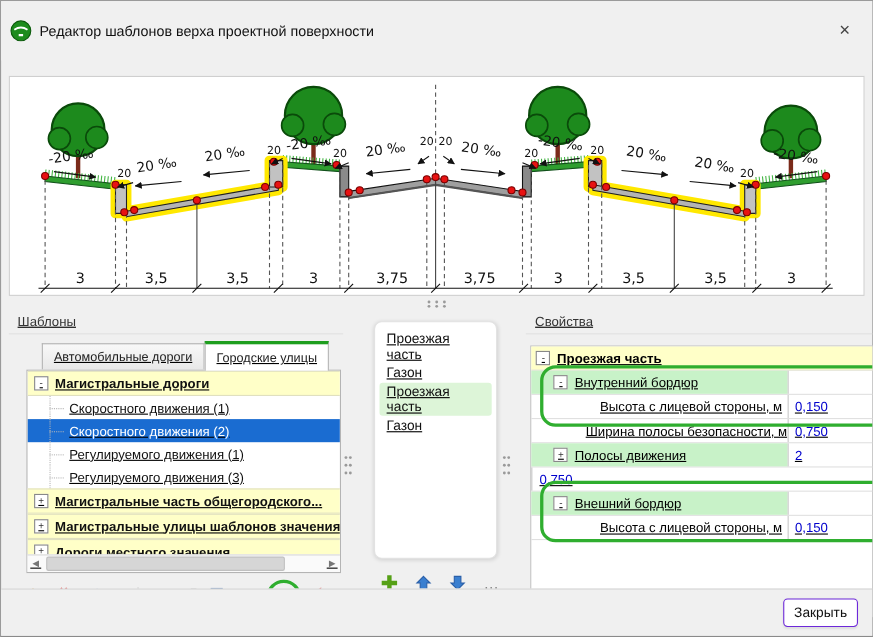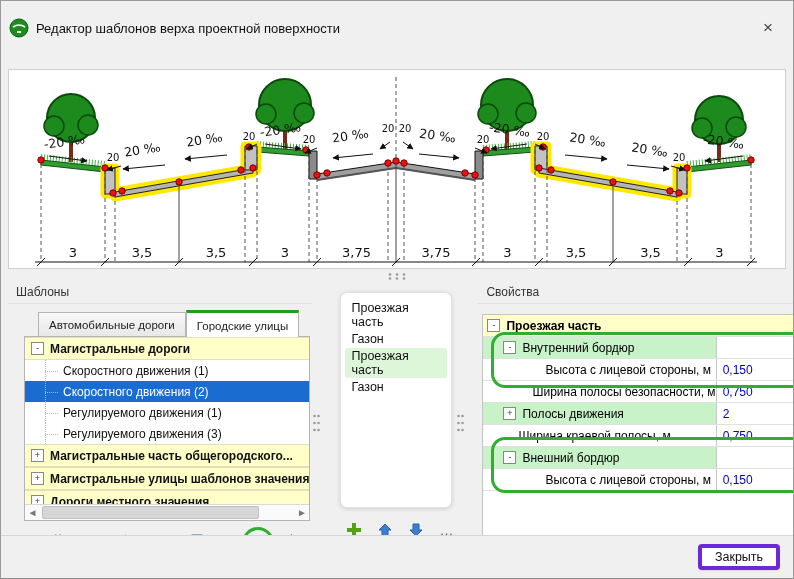--- a/index.html
+++ b/index.html
@@ -15,21 +15,21 @@
   .dimtxt{font-size:13px;fill:#111;text-anchor:middle;}
   .lbl{font-size:12.5px;fill:#111;text-anchor:middle;}
   .lblsmall{font-size:10px;fill:#111;text-anchor:middle;}
   .dash{stroke:#555;stroke-width:1;stroke-dasharray:4 3;fill:none;}
   .solidln{stroke:#444;stroke-width:1;fill:none;}
   .dot{fill:#e81212;stroke:#7a0000;stroke-width:1;}
   
   .hsplit{height:13px;display:flex;align-items:center;justify-content:center;}
   .vsplit{width:14px;display:flex;align-items:center;justify-content:center;}
   
-  .panels{display:flex;margin:0 7px;height:281px;}
+  .panels{display:flex;margin:0 7px;height:281px;text-decoration:underline;}
   .panel{display:flex;flex-direction:column;}
   .panel-header{font-size:12px;color:#333;padding:3px 8px 4px 8px;border-bottom:1px solid #e0e0e0;}
   
   .p-templates{width:326px;}
   .tabs{display:flex;margin:6px 0 0 30px;align-items:flex-end;}
   .tab{font-size:11.5px;padding:6px 10px 5px 10px;border:1px solid #b4b4b4;border-bottom:none;background:linear-gradient(#f8f8f8,#e8e8e8);color:#222;cursor:pointer;}
   .tab.active{background:#fff;border-top:3px solid #1e9e1e;padding-top:7px;position:relative;z-index:2;margin-bottom:-1px;}
   .treebox{margin:0 2px 0 16px;border:1px solid #b4b4b4;background:#fff;height:183px;position:relative;z-index:1;display:flex;flex-direction:column;}
   .treerows{flex:1;overflow:hidden;}
   .trow{height:21px;display:flex;align-items:center;font-size:12px;color:#111;white-space:nowrap;overflow:hidden;}
@@ -60,21 +60,21 @@
   .prow{height:21px;display:flex;align-items:center;border-bottom:1px solid #e0e0e0;}
   .pname{flex:1;display:flex;align-items:center;height:100%;overflow:hidden;white-space:nowrap;}
   .pval{width:94px;border-left:1px solid #c8c8c8;height:100%;display:flex;align-items:center;padding-left:6px;color:#0000cc;}
   .prow.root{background:#ffffc8;font-weight:bold;}
   .prow.root .pval{border-left:none;color:#0000cc;}
   .prow.group .pname{background:#c8f2c8;}
   .ptoggle{display:inline-flex;align-items:center;justify-content:center;width:11px;height:11px;border:1px solid #888;background:#fff;font-size:9px;color:#333;margin:0 6px 0 0;line-height:1;flex:0 0 auto;font-weight:normal;}
   .ann{position:absolute;left:8px;right:5px;border:3px solid #2fae2f;border-radius:14px;pointer-events:none;}
   
   .footer{position:absolute;left:0;right:0;bottom:0;height:42px;border-top:1px solid #d6d6d6;background:#f0f0f0;}
-  .closebutton{position:absolute;right:13px;bottom:8px;width:82px;height:26px;background:#fff;border:4px solid #6d28d9;border-radius:4px;font-size:12.5px;color:#111;font-family:"Liberation Sans",sans-serif;box-shadow:0 1px 2px rgba(0,0,0,.08);cursor:pointer;}
+  .closebutton{position:absolute;right:13px;bottom:8px;width:68px;height:26px;background:#fff;border:1px solid #6d28d9;border-radius:4px;font-size:12.5px;color:#111;font-family:"Liberation Sans",sans-serif;box-shadow:0 1px 2px rgba(0,0,0,.08);cursor:pointer;}
 </style>
 </head>
 <body>
 
 <div class="window">
 
   <div class="titlebar">
     <svg class="titleicon" viewBox="0 0 20 20">
       <circle cx="10" cy="10" r="9" fill="#1e8c1e" stroke="#0a5a0a"></circle>
       <path d="M4,9 Q10,5 16,9" stroke="#fff" stroke-width="1.6" fill="none"></path>
@@ -470,23 +470,20 @@
               <div class="pval">0,750</div>
             </div>
             <div class="prow group">
               <div class="pname" style="padding-left: 20px;">
                 <span class="ptoggle">+</span>
                 <span>Полосы движения</span>
               </div>
               <div class="pval">2</div>
             </div>
             <div class="prow leaf">
-              <div class="pname" style="padding-left: 35px;">
-                <span>Ширина краевой полосы, м</span>
-              </div>
               <div class="pval">0,750</div>
             </div>
             <div class="prow group">
               <div class="pname" style="padding-left: 20px;">
                 <span class="ptoggle">-</span>
                 <span>Внешний бордюр</span>
               </div>
               <div class="pval"></div>
             </div>
             <div class="prow leaf2">

